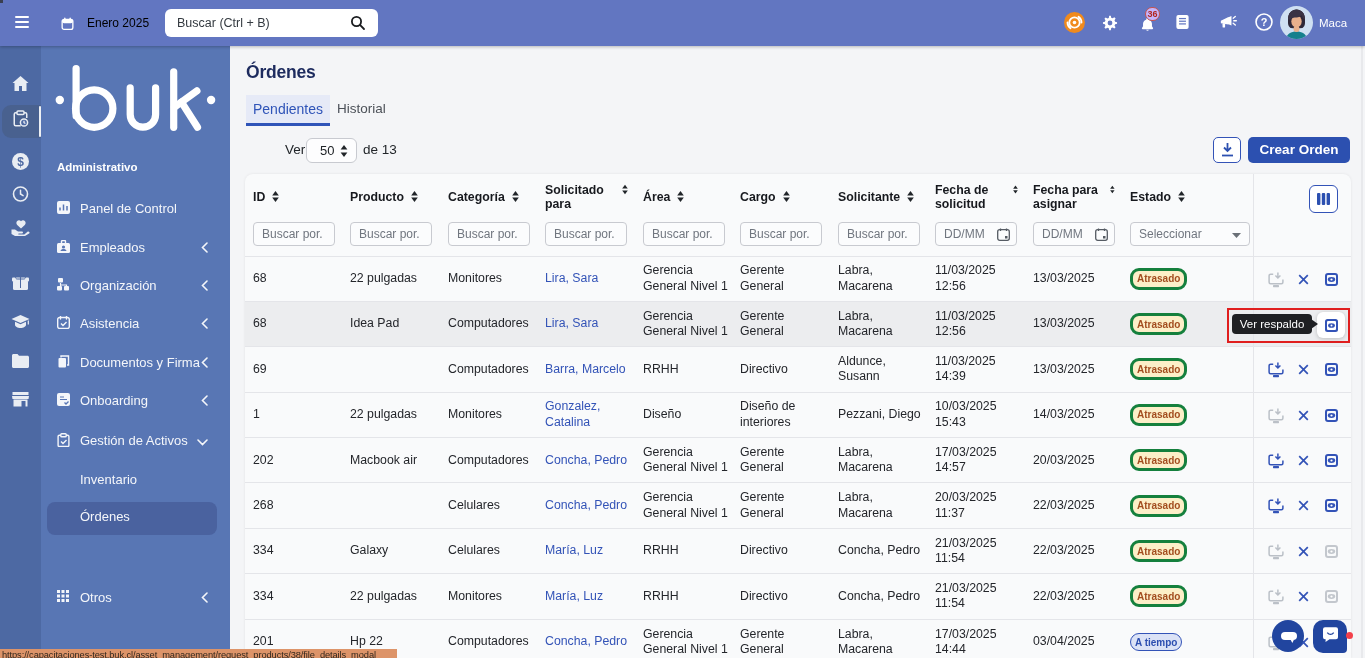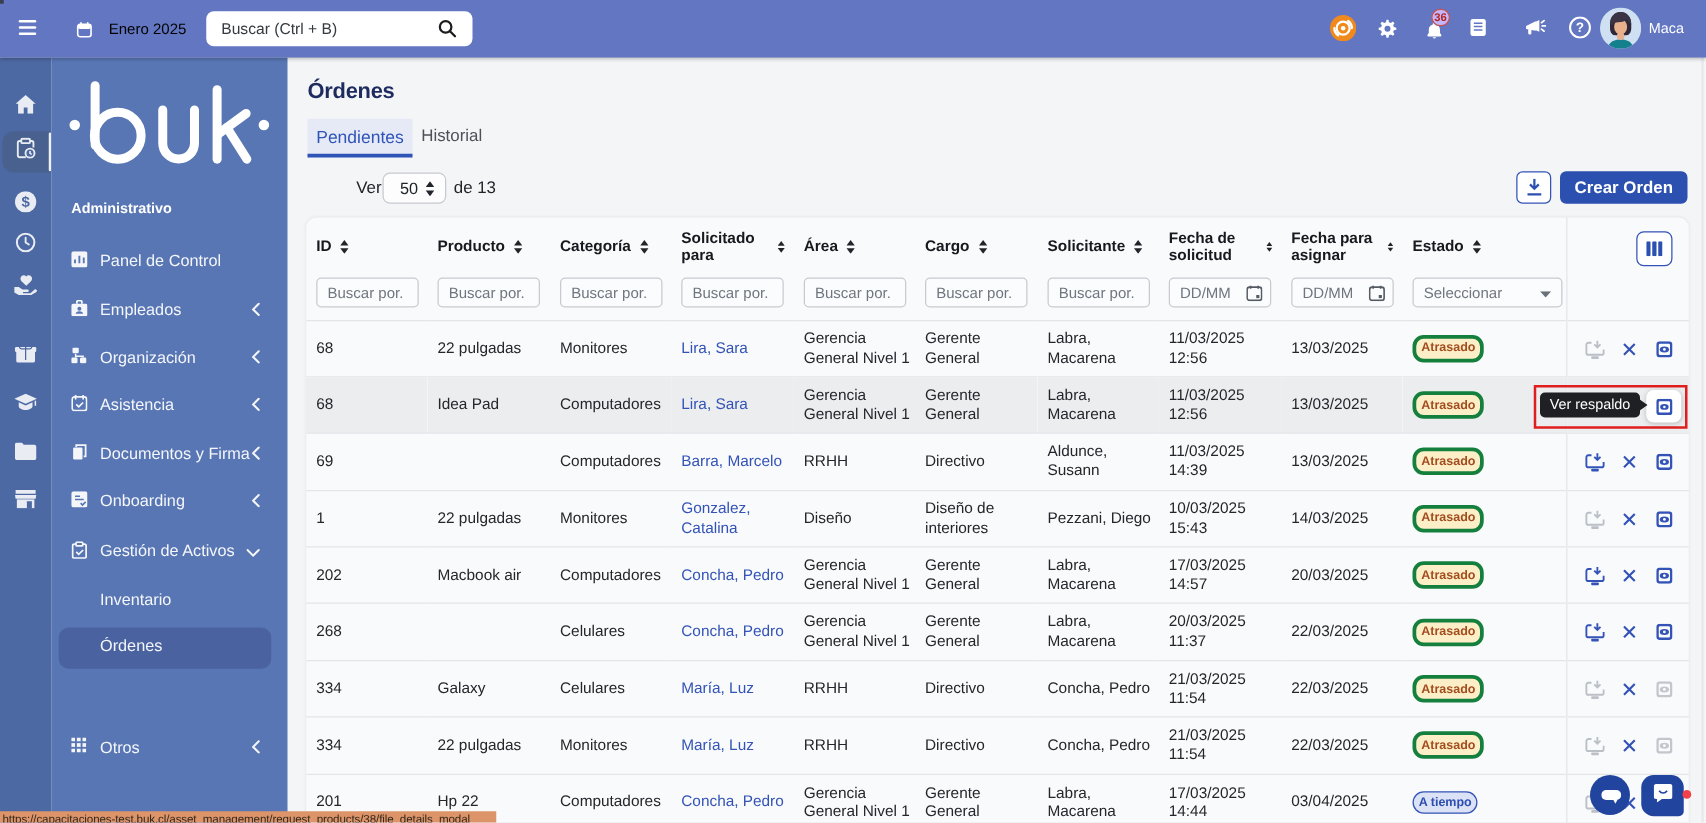--- a/index.html
+++ b/index.html
@@ -55,21 +55,21 @@
   #fab1 { position:absolute; left:1272px; top:620px; width:32px; height:32px; border-radius:50%; background:#21459F; z-index:40; }
   #fab2 { position:absolute; left:1313px; top:620px; width:34px; height:33px; border-radius:10px 10px 4px 10px; background:#21459F; z-index:40; }
   #fabdot { position:absolute; left:1346px; top:632px; width:7px; height:7px; border-radius:50%; background:#F3404A; z-index:41; }
   #statusbar { position:absolute; left:0; top:649px; width:397px; height:9px; background:#DD9469; z-index:50; overflow:hidden; }
   #statusbar span { position:absolute; left:2px; top:1px; font-size:9.3px; letter-spacing:-0.1px; color:#33281E; white-space:nowrap; }
   
   #annot { position:absolute; left:1227px; top:308px; width:123px; height:35px; border:2px solid #E01E1E; z-index:25; }
   #tipcard { position:absolute; left:1317px; top:312px; width:28px; height:26px; background:#fff; border-radius:6px; box-shadow:0 1px 4px rgba(0,0,0,.2); z-index:26; }
   #tip { position:absolute; left:1232px; top:314px; width:80px; height:20px; background:#1F2023; border-radius:4px; color:#fff; font-size:11.5px; text-align:center; line-height:20px; z-index:27; }
   #tiparrow { position:absolute; left:1311px; top:319px; width:0; height:0; border-top:5px solid transparent; border-bottom:5px solid transparent; border-left:7px solid #1F2023; z-index:27; }
-  .hf { display:flex; align-items:center; gap:2px; position:relative; top:1.5px; }
+  .hf { display:flex; align-items:flex-start; gap:2px; position:relative; top:1.5px; }
   .srt path { fill:#212529; }
   td.act { position:relative; }
   .ai,.ax,.ae { position:absolute; }
   .ai { left:14px; top:15px; }
   .ax { left:44px; top:17px; }
   .ae { left:71px; top:16px; }
   .ib { color:#3353B7; } .ig { color:#BBC0C7; } .ie { color:#3353B7; } .ieg { color:#C3C7CD; }
   .ax { color:#3353B7; }
 </style>
 </head>

